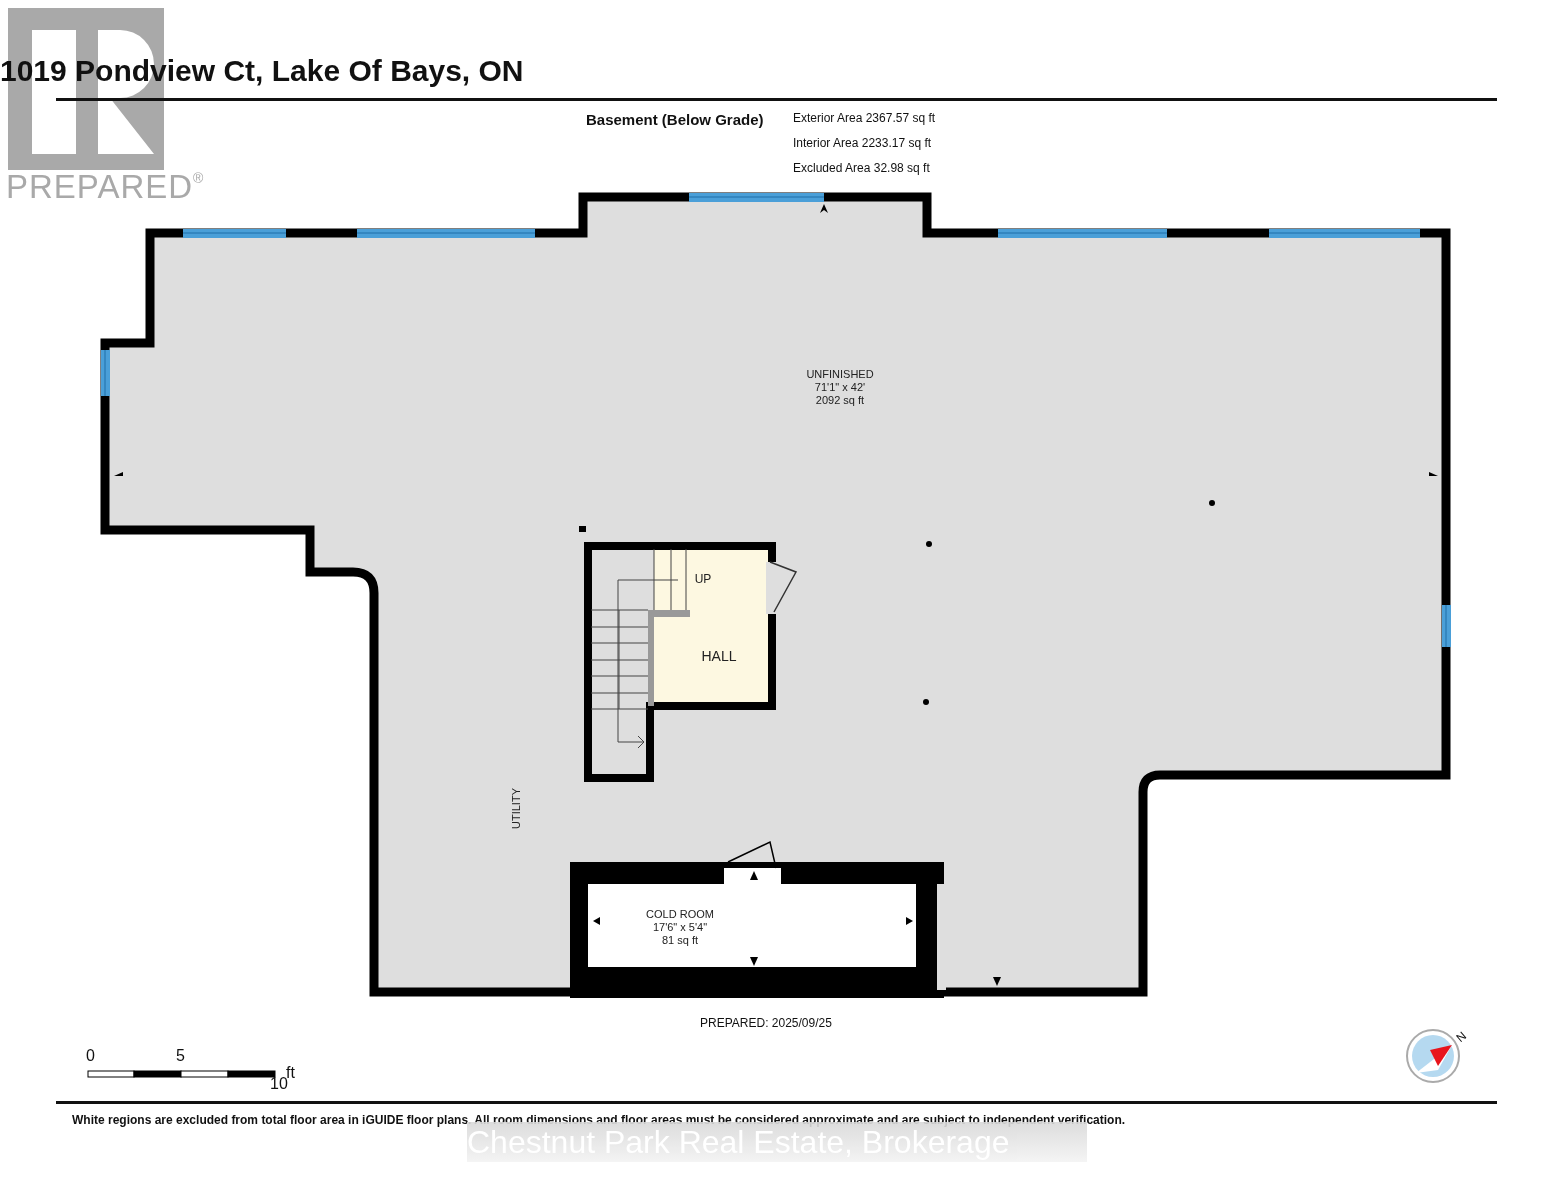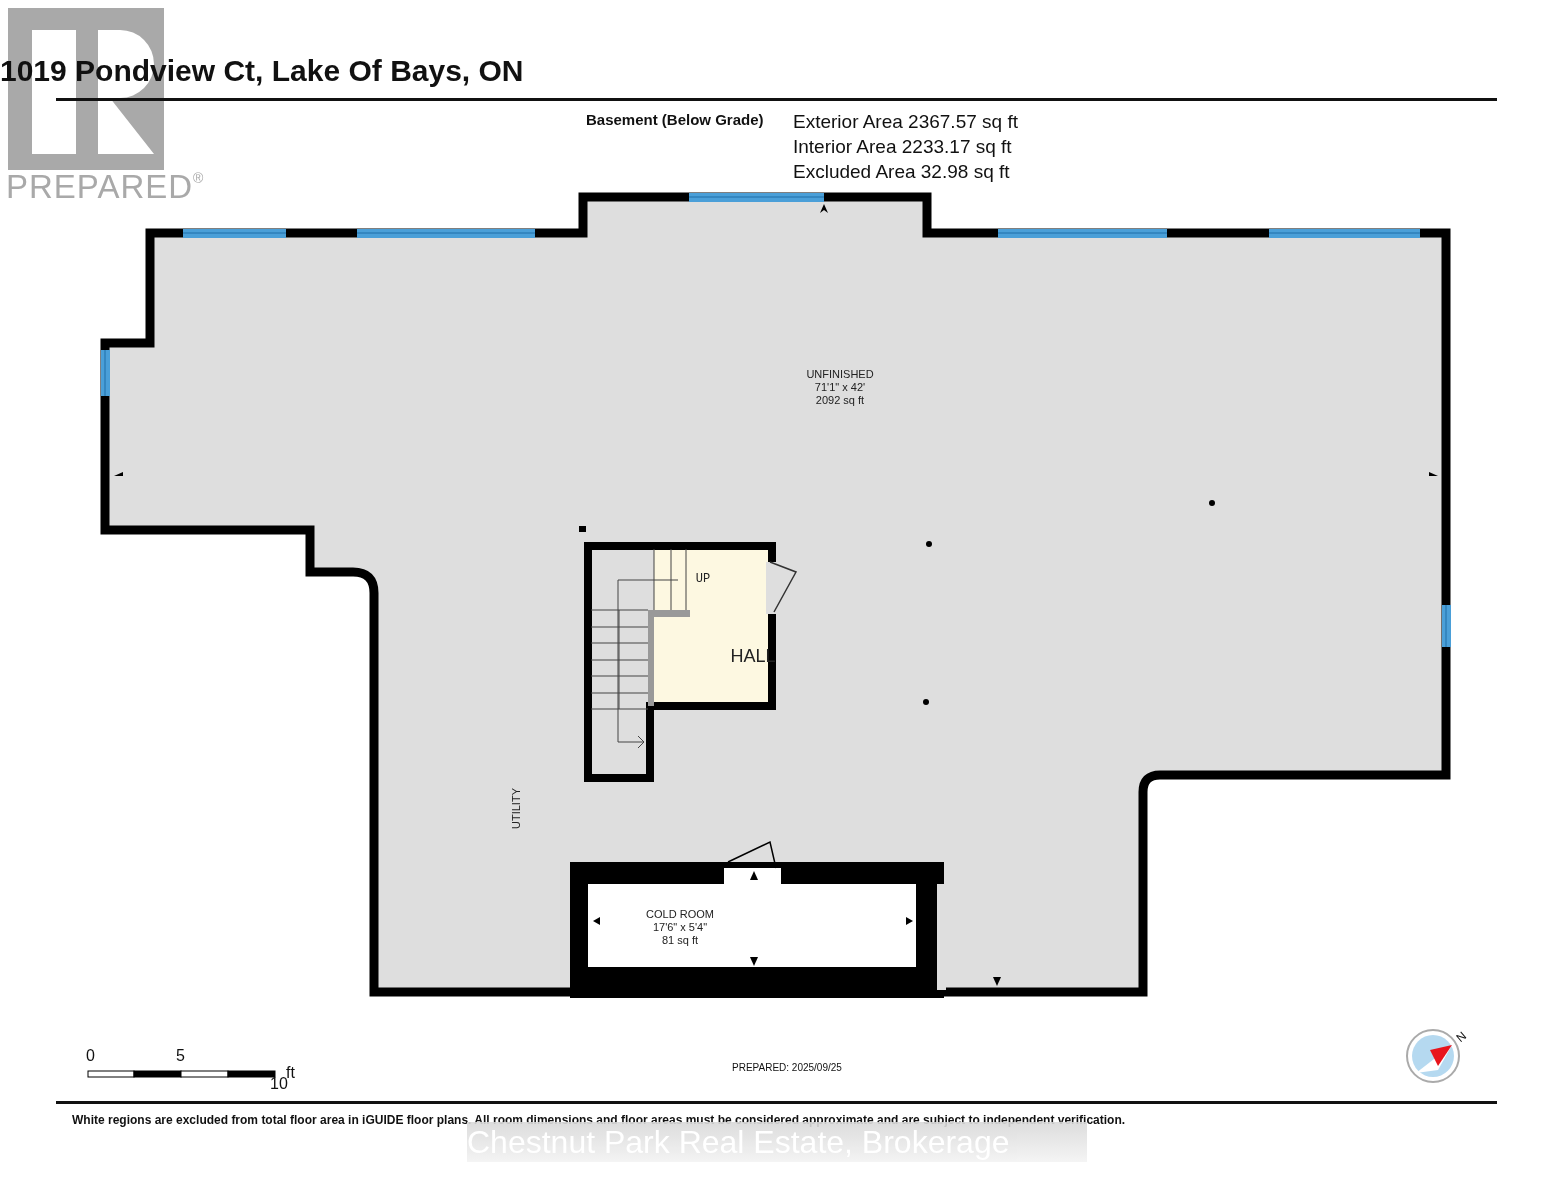--- a/index.html
+++ b/index.html
@@ -4,25 +4,25 @@
 <style>
   html, body { margin:0; padding:0; background:#ffffff; }
   body { width:1553px; height:1200px; position:relative; overflow:hidden; font-family:"Liberation Sans", sans-serif; color:#111; }
   .abs { position:absolute; }
   #logo-box { left:8px; top:8px; width:156px; height:162px; background:#a9a9a9; }
   #logo-text { left:6px; top:168px; font-size:33px; color:#a9a9a9; letter-spacing:1px; font-weight:normal; }
   #logo-text sup { font-size:14px; vertical-align:top; position:relative; top:2px; }
   #title { left:0; width:1553px; top:54px; text-align:left; font-size:30px; font-weight:bold; }
   #title-rule { left:56px; top:98px; width:1441px; height:3px; background:#111; }
   #level-name { left:586px; top:111px; font-size:15px; font-weight:bold; }
-  .area-line { left:793px; font-size:19px; }
+  .area-line { left:793px; font-size:12px; }
   svg#plan { position:absolute; left:0; top:0; }
   .room-label { position:absolute; text-align:center; font-size:11px; line-height:13px; color:#222; }
   #scale-labels span { position:absolute; font-size:16px; }
-  #prepared { left:700px; top:1062px; font-size:10px;margin-left:32px; }
+  #prepared { left:700px; top:1016px; font-size:12px; }
   #bottom-rule { left:56px; top:1101px; width:1441px; height:3px; background:#111; }
   #disclaimer { left:72px; top:1113px; font-size:12px;font-weight:bold; }
   #watermark { left:467px; top:1122px; width:620px; height:40px; background:linear-gradient(#d9d9d9,#f3f3f3); color:#fff; font-size:32px; line-height:40px; text-align:left; opacity:0.9; }
 </style>
 </head>
 <body>
 
 <div class="abs" id="logo-box">
   <svg width="156" height="162" viewBox="0 0 156 162">
     <rect x="24" y="22" width="44" height="124" fill="#fff"></rect>
@@ -123,22 +123,22 @@
     <path d="M1416 1073 L1452 1045 L1438 1070 Z" fill="#fff"></path>
     <path d="M1452 1045 L1430 1050 L1438 1066 Z" fill="#e8141c"></path>
   </g>
 </svg>
 
 <div class="room-label" style="left:790px; top:368px; width:100px;">
   <div>UNFINISHED</div>
     <div>71'1" x 42'</div>
     <div>2092 sq ft</div>
 </div>
-<div class="room-label" style="left:688px; top:573px; width:30px; font-size:12px;font-family:Liberation Mono, monospace;">UP</div>
-<div class="room-label" style="left:728px; top:650px; width:50px; font-size:18px;">HALL</div>
+<div class="room-label" style="left:688px; top:573px; width:30px; font-size:12px;">UP</div>
+<div class="room-label" style="left:694px; top:650px; width:50px; font-size:14px;">HALL</div>
 <div class="room-label" style="left:488px; top:802px; width:56px; transform:rotate(-90deg);">UTILITY</div>
 <div class="room-label" style="left:630px; top:908px; width:100px;">
   <div>COLD ROOM</div>
     <div>17'6" x 5'4"</div>
     <div>81 sq ft</div>
 </div>
 
 <div id="scale-labels">
   <span style="left:86px; top:1047px;">0</span>
   <span style="left:176px; top:1047px;">5</span>

